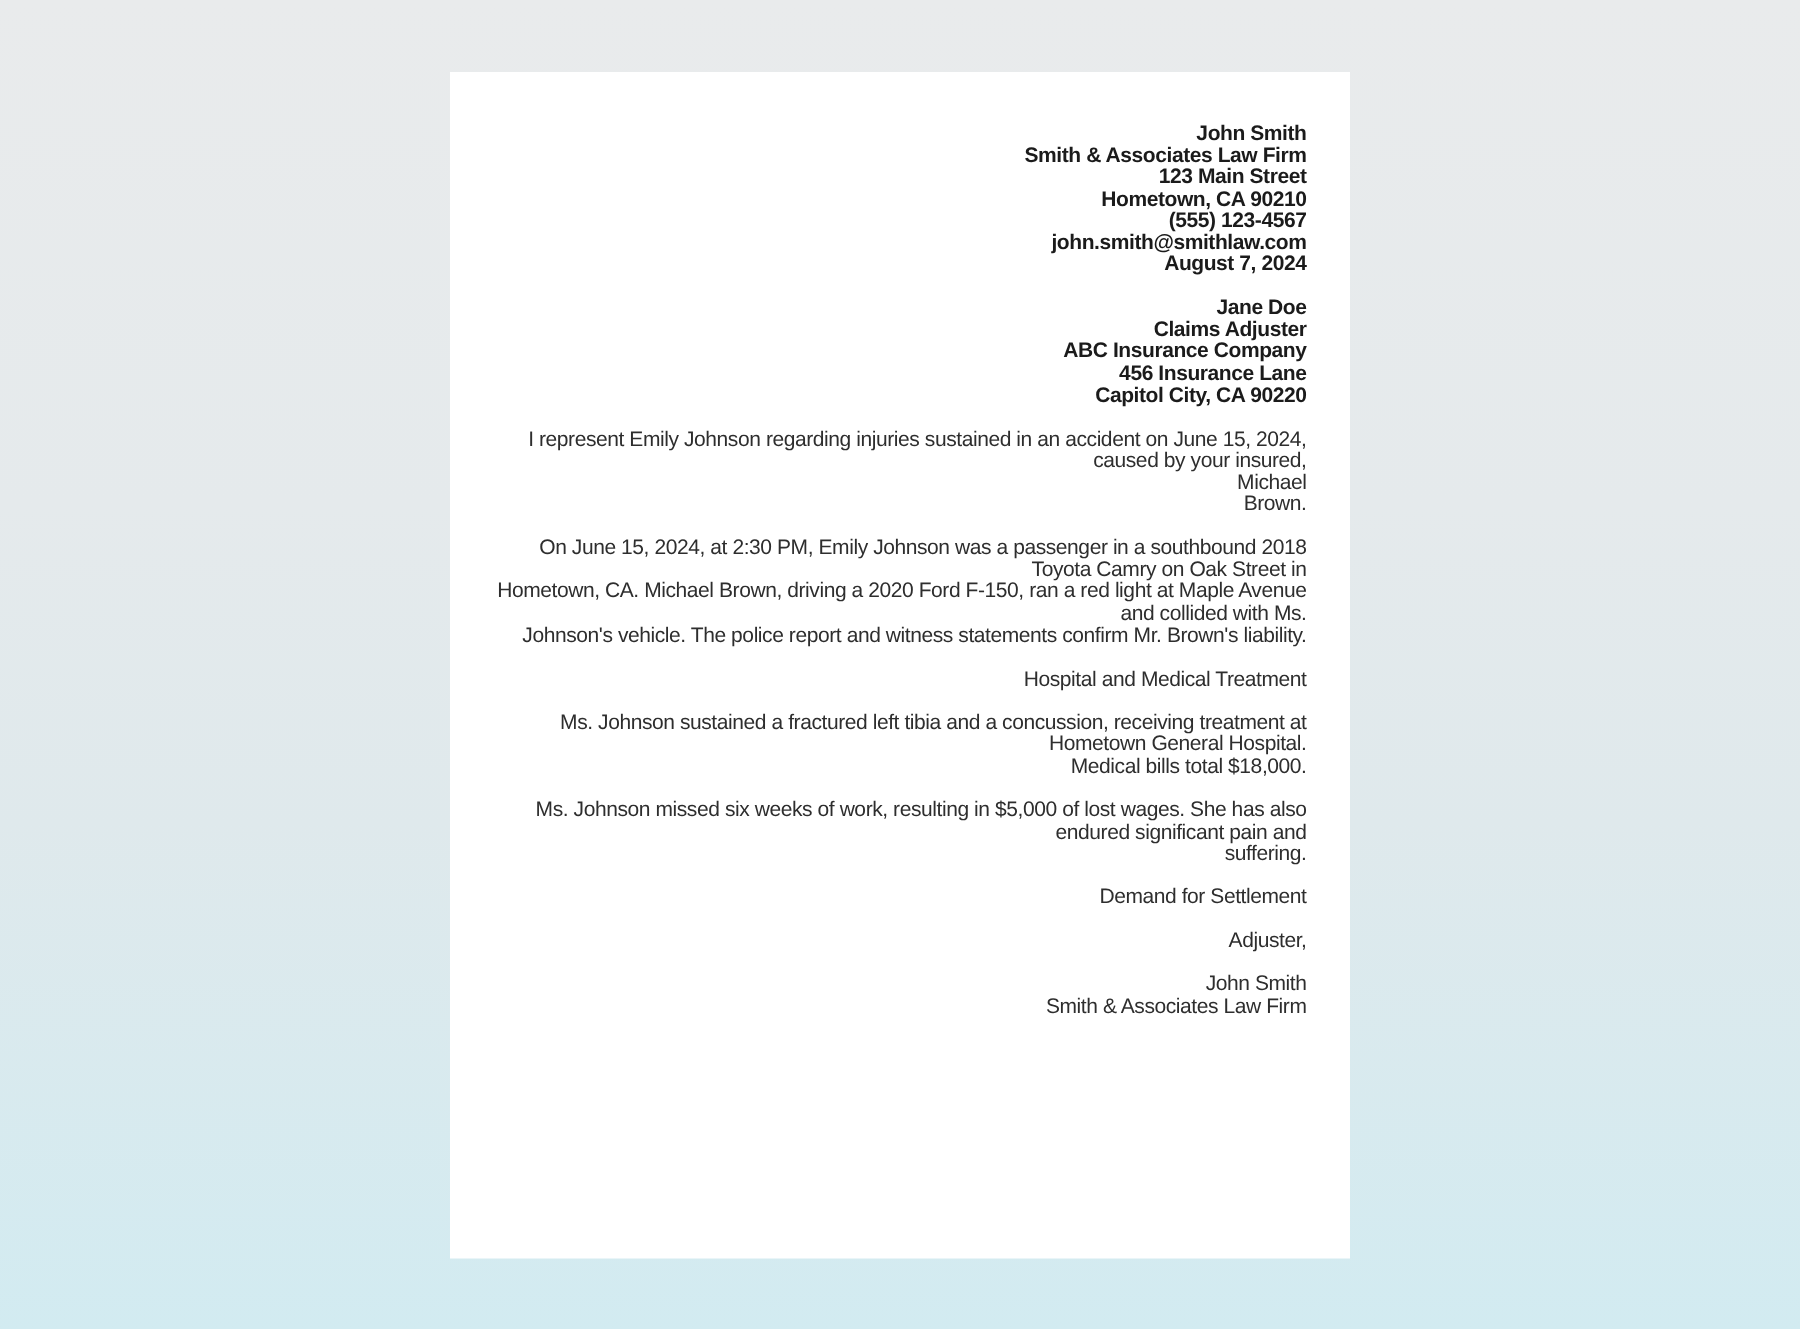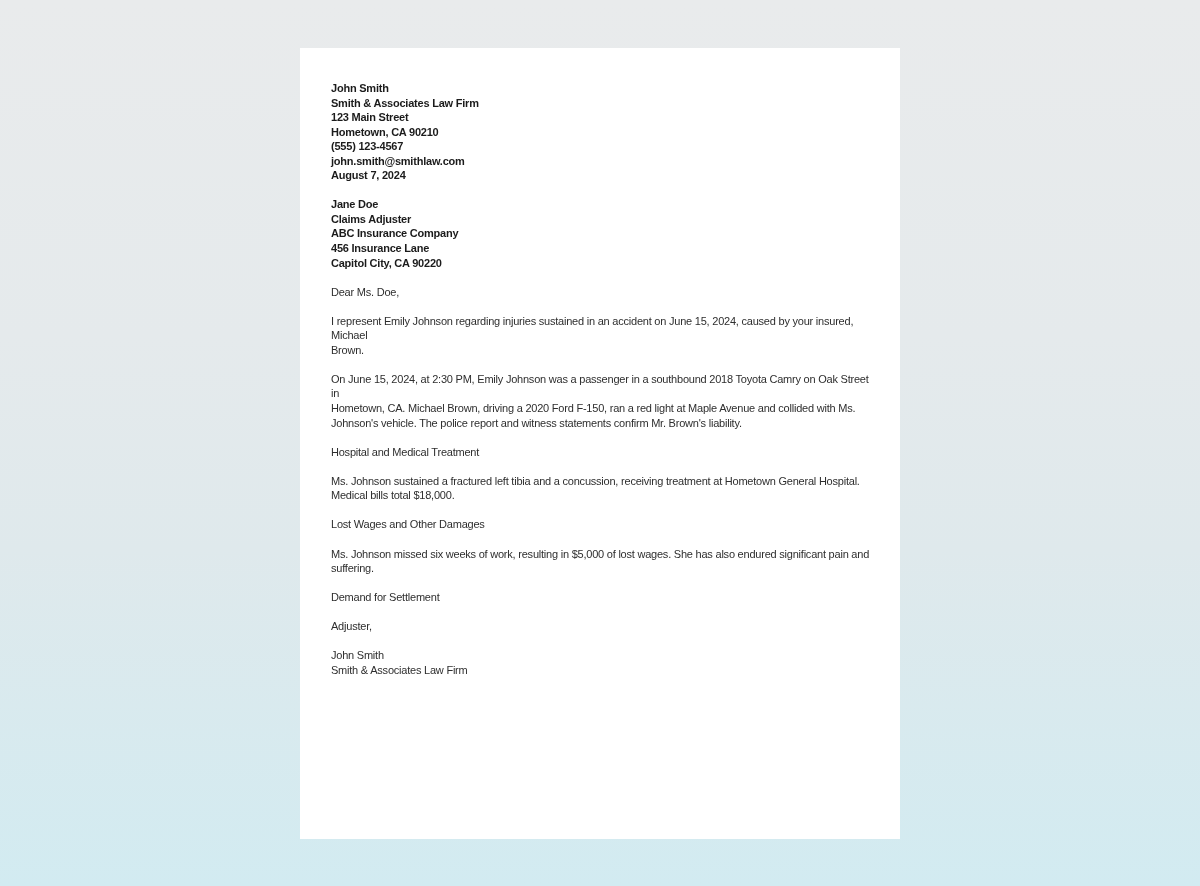--- a/index.html
+++ b/index.html
@@ -19,26 +19,27 @@
     position: absolute;
     left: 300px;
     top: 48px;
     width: 600px;
     height: 791px;
     background: #ffffff;
     padding: 33px 29px 30px 31px;
     overflow: hidden;
   }
   .block {
-    font-size: 11px;
+    font-size: 14px;
     line-height: 14.55px;
     letter-spacing: -0.02em;
     color: #2e2e2e;
     white-space: pre-wrap;
     margin-bottom: 14.55px;
+    text-align: right;
   }
   .block.bold {
     font-weight: 700;
     color: #1b1b1b;
   }
   .block:last-child { margin-bottom: 0; }
 </style>
 </head>
 <body>
 
@@ -49,31 +50,29 @@
 123 Main Street
 Hometown, CA 90210
 (555) 123-4567
 john.smith@smithlaw.com
 August 7, 2024</div>
     <div class="block bold">Jane Doe
 Claims Adjuster
 ABC Insurance Company
 456 Insurance Lane
 Capitol City, CA 90220</div>
-    <div class="block">Dear Ms. Doe,</div>
     <div class="block">I represent Emily Johnson regarding injuries sustained in an accident on June 15, 2024, caused by your insured,
 Michael
 Brown.</div>
     <div class="block">On June 15, 2024, at 2:30 PM, Emily Johnson was a passenger in a southbound 2018 Toyota Camry on Oak Street in
 Hometown, CA. Michael Brown, driving a 2020 Ford F-150, ran a red light at Maple Avenue and collided with Ms.
 Johnson's vehicle. The police report and witness statements confirm Mr. Brown's liability.</div>
     <div class="block">Hospital and Medical Treatment</div>
     <div class="block">Ms. Johnson sustained a fractured left tibia and a concussion, receiving treatment at Hometown General Hospital.
 Medical bills total $18,000.</div>
-    <div class="block">Lost Wages and Other Damages</div>
     <div class="block">Ms. Johnson missed six weeks of work, resulting in $5,000 of lost wages. She has also endured significant pain and
 suffering.</div>
     <div class="block">Demand for Settlement</div>
     <div class="block">Adjuster,</div>
     <div class="block">John Smith
 Smith &amp; Associates Law Firm</div>
   </div>
 </div>
 
 </body></html>

